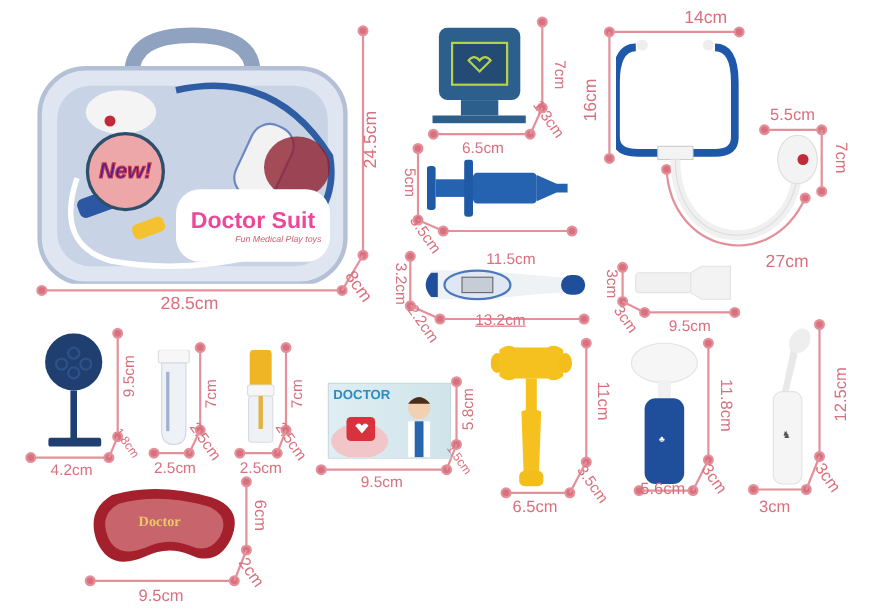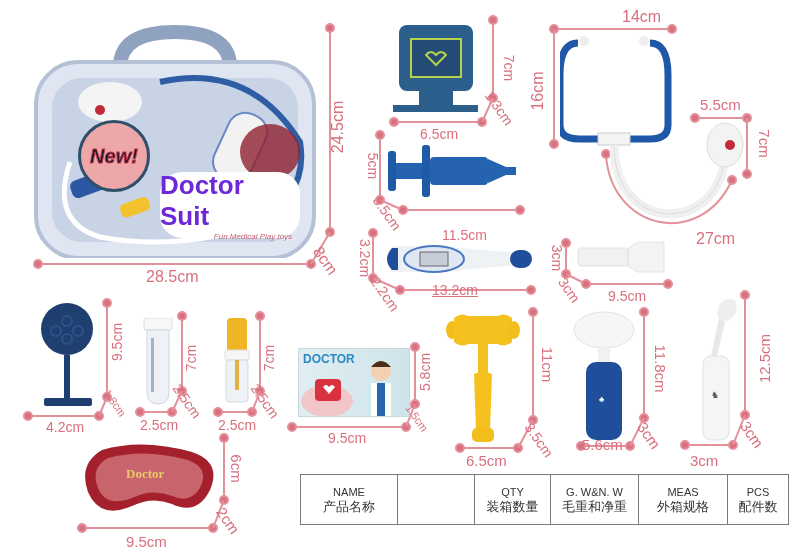--- a/index.html
+++ b/index.html
@@ -155,24 +155,24 @@
     <path d="M40 140 Q 20 200 70 215 Q 150 230 240 200" fill="none" stroke="#ffffff" stroke-width="5"></path>
     <path d="M130 60 Q 220 40 270 120 Q 280 180 210 210" fill="none" stroke="#2f5da3" stroke-width="6"></path>
     <ellipse cx="80" cy="80" rx="32" ry="20" fill="#f4f4f4"></ellipse>
     <circle cx="70" cy="88" r="5" fill="#c02a3a"></circle>
     <rect x="190" y="90" width="40" height="70" rx="18" fill="#f2f2f2" stroke="#6a88c4" stroke-width="2" transform="rotate(25 210 125)"></rect>
     <ellipse cx="240" cy="130" rx="30" ry="28" fill="#8f2030" opacity="0.8"></ellipse>
     <rect x="40" y="150" width="60" height="18" rx="6" fill="#2b57a3" transform="rotate(-20 70 160)"></rect>
     <rect x="90" y="180" width="30" height="14" rx="5" fill="#f3c22e" transform="rotate(-20 100 186)"></rect>
   </svg>
   <div class="abs" style="left:48px;top:98px;width:66px;height:66px;border-radius:50%;background:#eea7a8;border:3px solid #2e4f6a;display:flex;align-items:center;justify-content:center;">
-    <span style="font-family:'Liberation Sans',sans-serif;font-weight:bold;font-style:italic;font-size:20px;color:#0f172a;-webkit-text-stroke:1px #c03a4c;">New!</span>
+    <span style="font-family:'Liberation Sans',sans-serif;font-weight:bold;font-style:italic;font-size:20px;color:#4c1d95;-webkit-text-stroke:1px #c03a4c;">New!</span>
   </div>
   <div class="abs" style="left:130px;top:150px;width:140px;height:66px;background:#ffffff;border-radius:22px;display:flex;flex-direction:column;align-items:center;justify-content:center;">
-    <span style="font-family:'Liberation Sans',sans-serif;font-weight:bold;font-size:26px;color:#6d28d9;">Doctor Suit</span>
+    <span style="font-family:'Liberation Sans',sans-serif;font-weight:bold;font-size:21px;color:#ec4899;">Doctor Suit</span>
     <span style="font-family:'Liberation Sans',sans-serif;font-style:italic;font-size:8px;color:#c9606e;margin-left:46px;">Fun Medical Play toys</span>
   </div>
 </div>
 <span class="abs dim xl vt-ccw" style="left:312px;top:118px;">24.5cm</span>
 <span class="abs dim xl" style="left:146px;top:268px;">28.5cm</span>
 <span class="abs dim xl diag" style="left:310px;top:252px;">8cm</span>
 
 <div class="abs" style="left:393px;top:25px;width:85px;height:90px;">
   <svg width="85" height="90">
     <rect x="6" y="0" width="74" height="66" rx="8" fill="#2d5f8c"></rect>
@@ -338,37 +338,14 @@
     <path d="M26 18 Q62 8 106 20 Q128 28 118 48 Q108 64 90 56 Q70 48 50 58 Q24 68 16 48 Q8 28 26 18z" fill="#c8646c"></path>
   </svg>
   <span class="abs" style="left:44px;top:26px;font-family:'Liberation Serif',serif;font-size:13px;color:#e9c86a;font-weight:bold;">Doctor</span>
 </div>
 <span class="abs dim lg vt" style="left:222px;top:460px;">6cm</span>
 <span class="abs dim lg diag" style="left:214px;top:512px;">2cm</span>
 <span class="abs dim lg" style="left:126px;top:533px;">9.5cm</span>
 
 <table class="spec-table">
   <tbody>
-      <tr style="height:50px;">
-    <td style="width:96px;">
-      <div class="h1">NAME</div>
-      <div class="h2">产品名称</div>
-    </td>
-    <td style="width:76px;"></td>
-    <td style="width:75px;">
-      <div class="h1">QTY</div>
-      <div class="h2">装箱数量</div>
-    </td>
-    <td style="width:87px;">
-      <div class="h1">G. W&amp;N. W</div>
-      <div class="h2">毛重和净重</div>
-    </td>
-    <td style="width:88px;">
-      <div class="h1">MEAS</div>
-      <div class="h2">外箱规格</div>
-    </td>
-    <td style="width:60px;">
-      <div class="h1">PCS</div>
-      <div class="h2">配件数</div>
-    </td>
-  </tr>
 </tbody>
   </table>
 
 </body></html>

